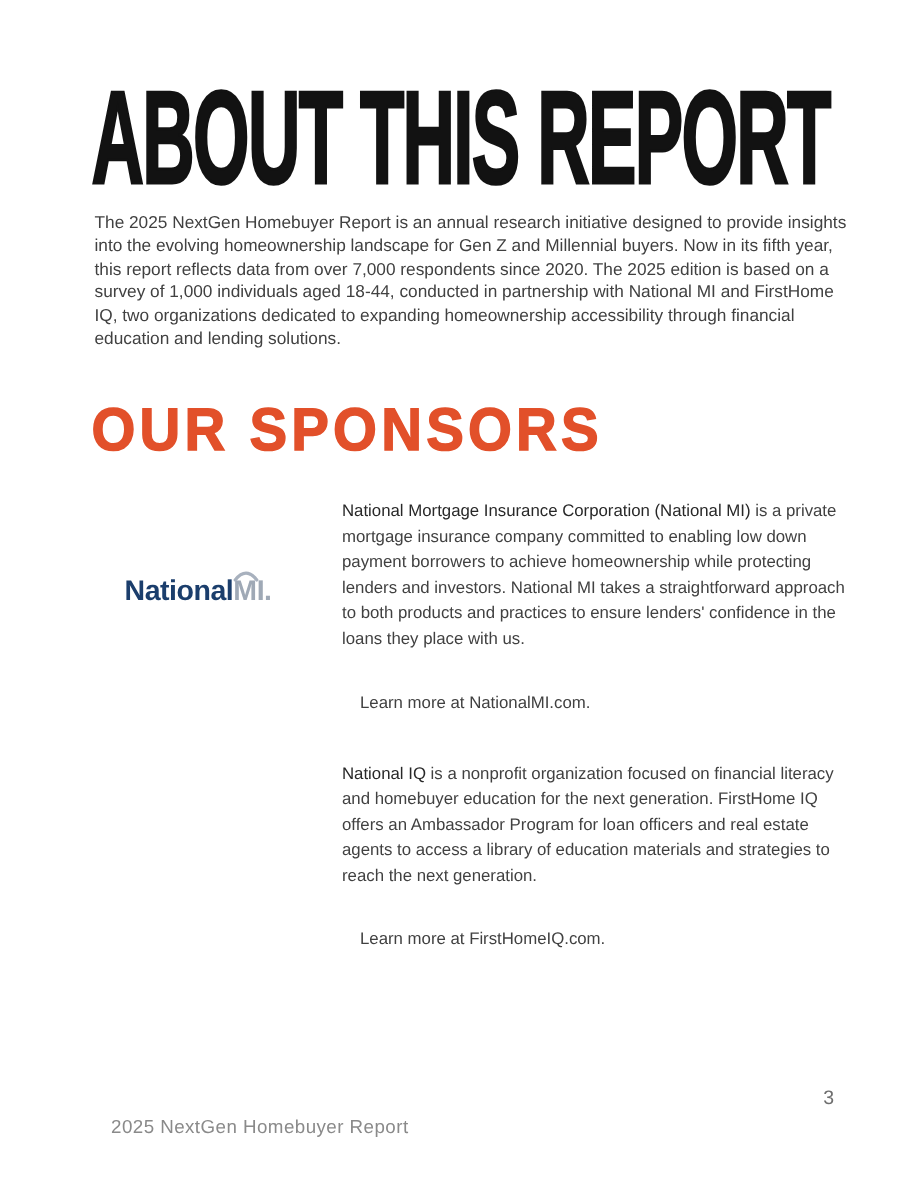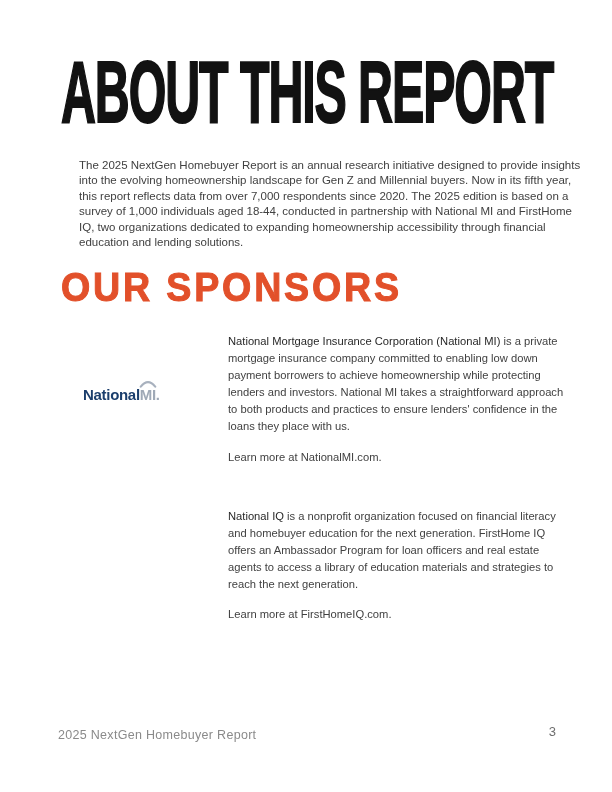--- a/index.html
+++ b/index.html
@@ -15,21 +15,21 @@
     position:absolute;left:61px;top:53px;margin:0;
     font-size:88px;line-height:78px;font-weight:900;
     color:#121212;letter-spacing:-2px;white-space:nowrap;
   }
   .title-inner{
     display:inline-block;transform:scaleX(0.55);transform-origin:0 0;
     -webkit-text-stroke:2px #121212;
   }
   
   .intro{
-    position:absolute;left:63px;top:142px;width:508px;margin:16px;
+    position:absolute;left:63px;top:142px;width:508px;margin:0;
     font-size:11.5px;line-height:15.4px;color:#414141;
   }
   
   .sponsors-heading{
     position:absolute;left:61px;top:265px;margin:0;
     font-size:40px;line-height:44px;font-weight:800;color:#E2502A;
     letter-spacing:-1px;white-space:nowrap;
   }
   .sponsors-heading-inner{
     display:inline-block;transform:scaleX(0.94);transform-origin:0 0;
@@ -37,47 +37,47 @@
   }
   
   .sponsor-text{
     position:absolute;left:228px;width:342px;margin:0;
     font-size:11.2px;line-height:17px;color:#414141;
   }
   .sponsor-text b{font-weight:normal;color:#282828;}
   .sponsor-1-text{top:333px;}
   .sponsor-2-text{top:508px;}
   .learn-more{
-    position:absolute;left:228px;width:342px;margin:0;
+    position:absolute;left:228px;width:342px;margin:12px;
     font-size:11.2px;line-height:17px;color:#414141;
   }
   .learn-more-1{top:449px;}
   .learn-more-2{top:606px;}
   
   .nmi-logo{
     position:absolute;left:83px;top:385px;
-    font-size:15px;line-height:20px;white-space:nowrap;
+    font-size:19px;line-height:20px;white-space:nowrap;
   }
   .nmi-word1{font-weight:bold;color:#1B3E6C;letter-spacing:-0.3px;}
   .nmi-word2-wrap{position:relative;display:inline-block;}
   .nmi-word2{font-weight:bold;color:#9FA9B6;letter-spacing:-0.3px;}
   .nmi-roof{position:absolute;left:-1px;top:-6px;width:18px;height:9px;}
   .nmi-period{font-weight:bold;color:#9FA9B6;}
   
   .fhiq-logo{
     position:absolute;left:80px;top:542px;white-space:nowrap;
   }
   .fhiq-text{font-size:16.5px;line-height:19px;display:block;margin-top:8px;}
   .fhiq-word1{font-weight:bold;color:#17364A;letter-spacing:-0.2px;}
   .fhiq-word2{font-weight:normal;color:#9A9A9A;letter-spacing:-0.2px;}
   .fhiq-word3{font-weight:bold;color:#2EBE8A;letter-spacing:-0.2px;}
   .fhiq-wave{position:absolute;left:68px;top:-2px;width:18px;height:11px;}
   
   .footer-left{
-    position:absolute;left:58px;top:728px;margin:0;
+    position:absolute;left:58px;top:728px;margin:16px;
     font-size:12.5px;color:#8A8A8A;letter-spacing:0.3px;text-align:center;
   }
   .footer-page{
     position:absolute;right:56px;top:724px;margin:0;
     font-size:13px;color:#6E6E6E;
   }
 </style>
 </head>
 <body>
 

